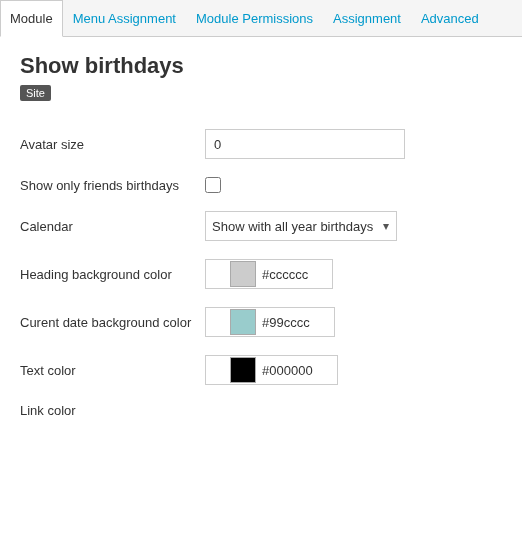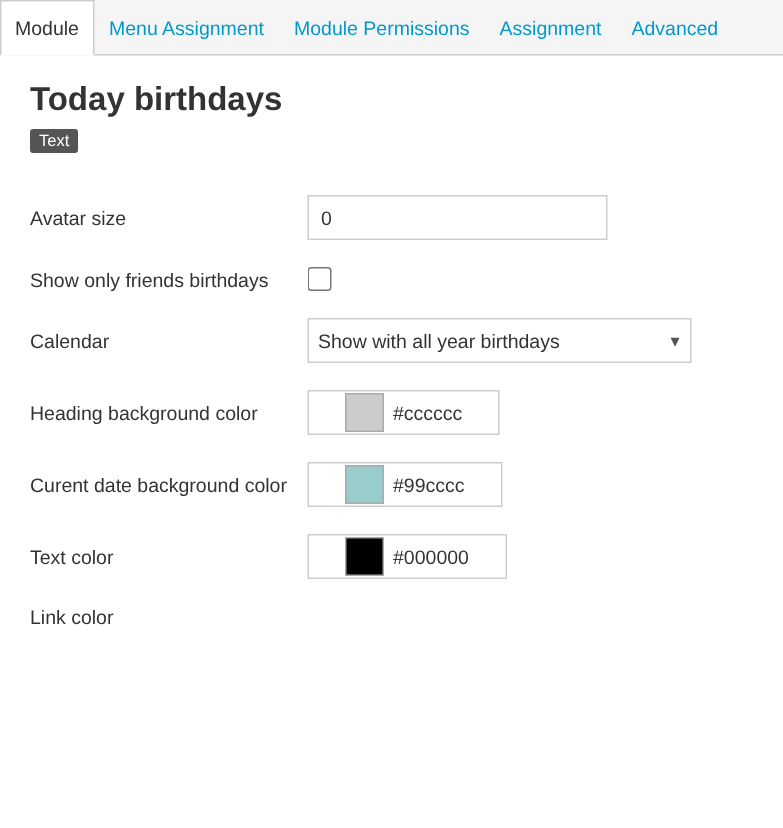--- a/index.html
+++ b/index.html
@@ -87,21 +87,21 @@
 
     .form-checkbox {
       width: 16px;
       height: 16px;
       cursor: pointer;
       border: 1px solid #ccc;
     }
     .select-wrapper {
       position: relative;
       display: inline-block;
-      width: 256px;
+      width: 192px;
     }
     .select-wrapper::after {
       content: '▾';
       position: absolute;
       right: 8px;
       top: 50%;
       transform: translateY(-50%);
       pointer-events: none;
       color: #555;
       font-size: 12px;
@@ -149,22 +149,22 @@
 
 <div class="tabs">
   <div class="tab active">Module</div>
   <div class="tab">Menu Assignment</div>
   <div class="tab">Module Permissions</div>
   <div class="tab">Assignment</div>
   <div class="tab">Advanced</div>
 </div>
 
 <div class="content">
-  <div class="page-title">Today birthdays</div>
-  <span class="badge-site">Text</span>
+  <div class="page-title">Show birthdays</div>
+  <span class="badge-site">Site</span>
 
   <div class="form-section">
 
     <div class="form-row">
       <div class="form-label">Avatar size</div>
       <input class="form-control-text" type="text" value="0" style="">
     </div>
 
     <div class="form-row">
       <div class="form-label">Show only friends birthdays</div>

